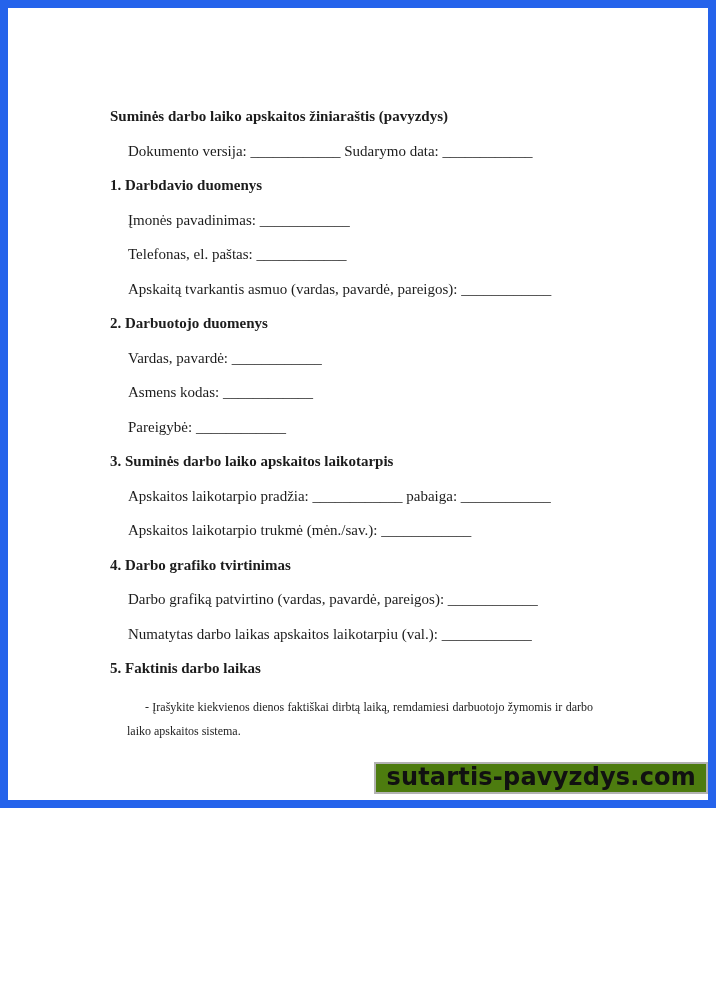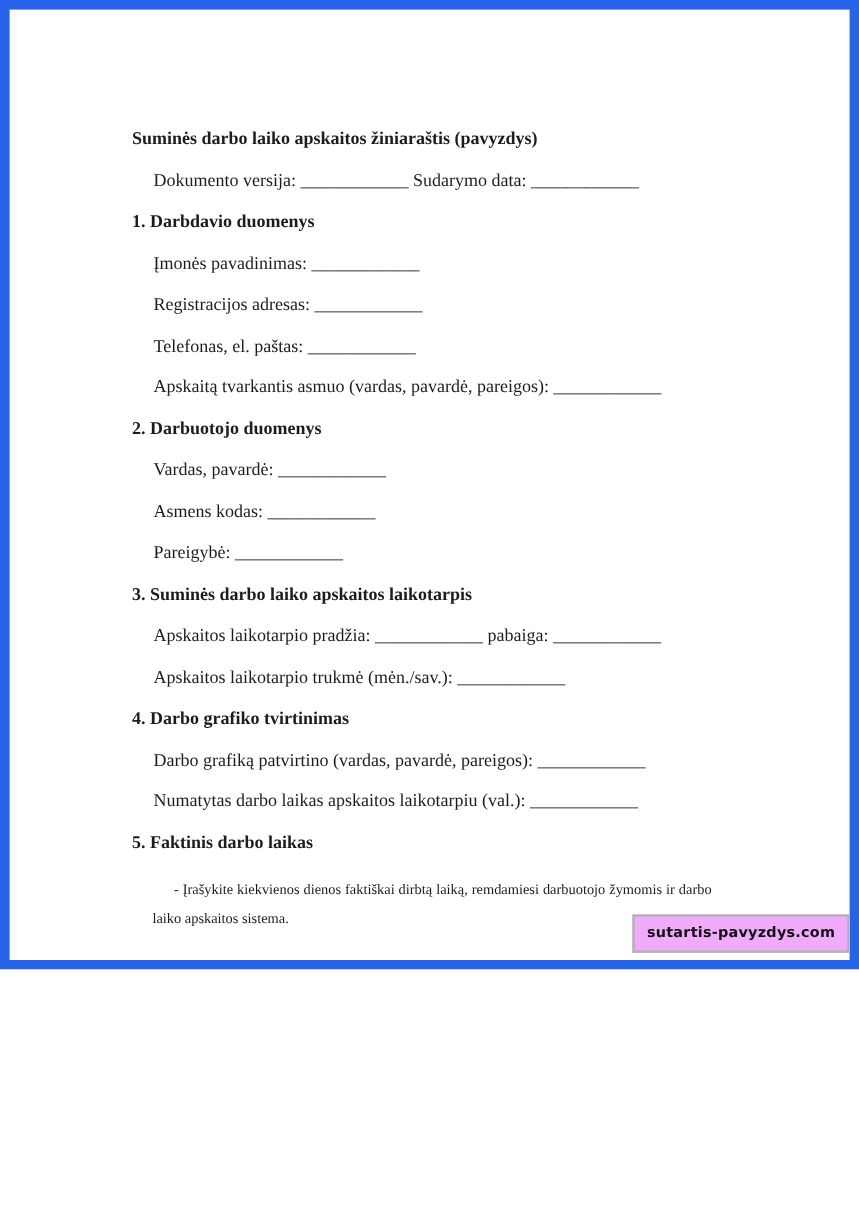--- a/index.html
+++ b/index.html
@@ -41,44 +41,43 @@
     font-size: 12px;
     line-height: 24px;
     text-align: justify;
     text-indent: 18px;
     white-space: normal;
   }
   .badge {
     position: absolute;
     right: 0;
     bottom: 6px;
-    background: #f0abfc;
+    background: #4d7c0f;
     border: 2px solid #b3b3b3;
     padding: 3px 10px 4px 10px;
     font-family: "DejaVu Sans", sans-serif;
     font-weight: bold;
-    font-size: 12px;
+    font-size: 24px;
     line-height: 21px;
     letter-spacing: 0.2px;
     color: #111111;
     white-space: nowrap;
   }
 </style>
 </head>
 <body>
 
 <div class="page">
   <div class="doc">
 
     <p class="line h">Suminės darbo laiko apskaitos žiniaraštis (pavyzdys)</p>
     <p class="line f">Dokumento versija: ____________ Sudarymo data: ____________</p>
 
     <p class="line h">1. Darbdavio duomenys</p>
     <p class="line f">Įmonės pavadinimas: ____________</p>
-    <p class="line f">Registracijos adresas: ____________</p>
     <p class="line f">Telefonas, el. paštas: ____________</p>
     <p class="line f">Apskaitą tvarkantis asmuo (vardas, pavardė, pareigos): ____________</p>
 
     <p class="line h">2. Darbuotojo duomenys</p>
     <p class="line f">Vardas, pavardė: ____________</p>
     <p class="line f">Asmens kodas: ____________</p>
     <p class="line f">Pareigybė: ____________</p>
 
     <p class="line h">3. Suminės darbo laiko apskaitos laikotarpis</p>
     <p class="line f">Apskaitos laikotarpio pradžia: ____________ pabaiga: ____________</p>

